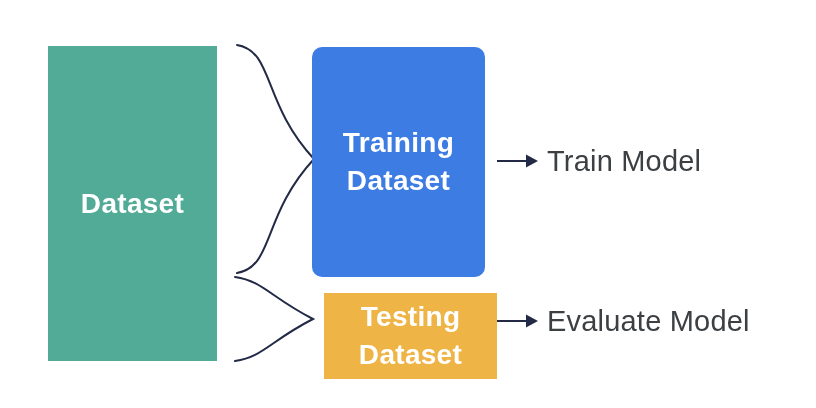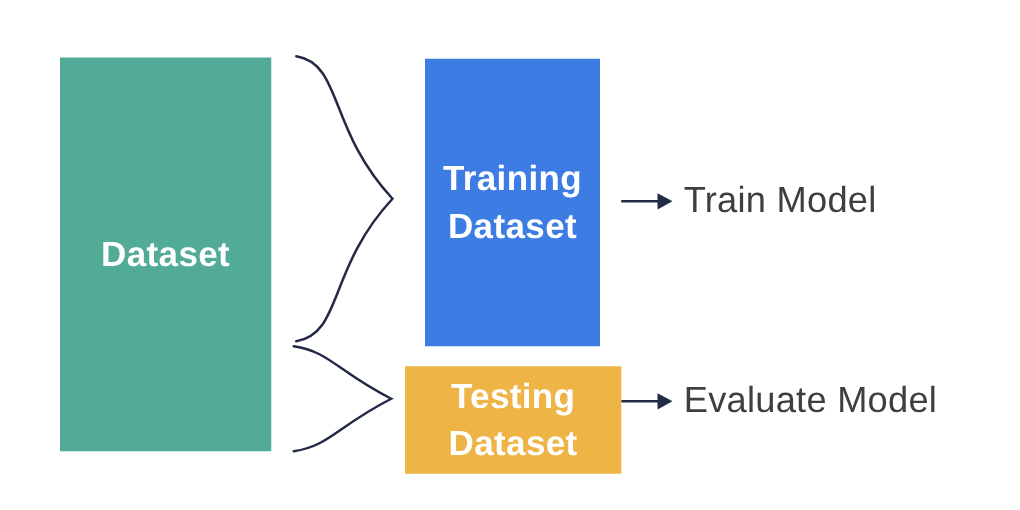--- a/index.html
+++ b/index.html
@@ -29,24 +29,25 @@
     line-height: 38px;
     letter-spacing: 0.3px;
   }
   .box-dataset {
     left: 48px;
     top: 46px;
     width: 169px;
     height: 315px;
   }
   .box-training {
-    left: 340px;
+    left: 312px;
     top: 47px;
-    width: 140px;
+    width: 173px;
     height: 230px;
+    border-radius: 10px;
   }
   .box-testing {
     left: 324px;
     top: 293px;
     width: 173px;
     height: 86px;
   }
   .connector-layer {
     position: absolute;
     left: 0;

